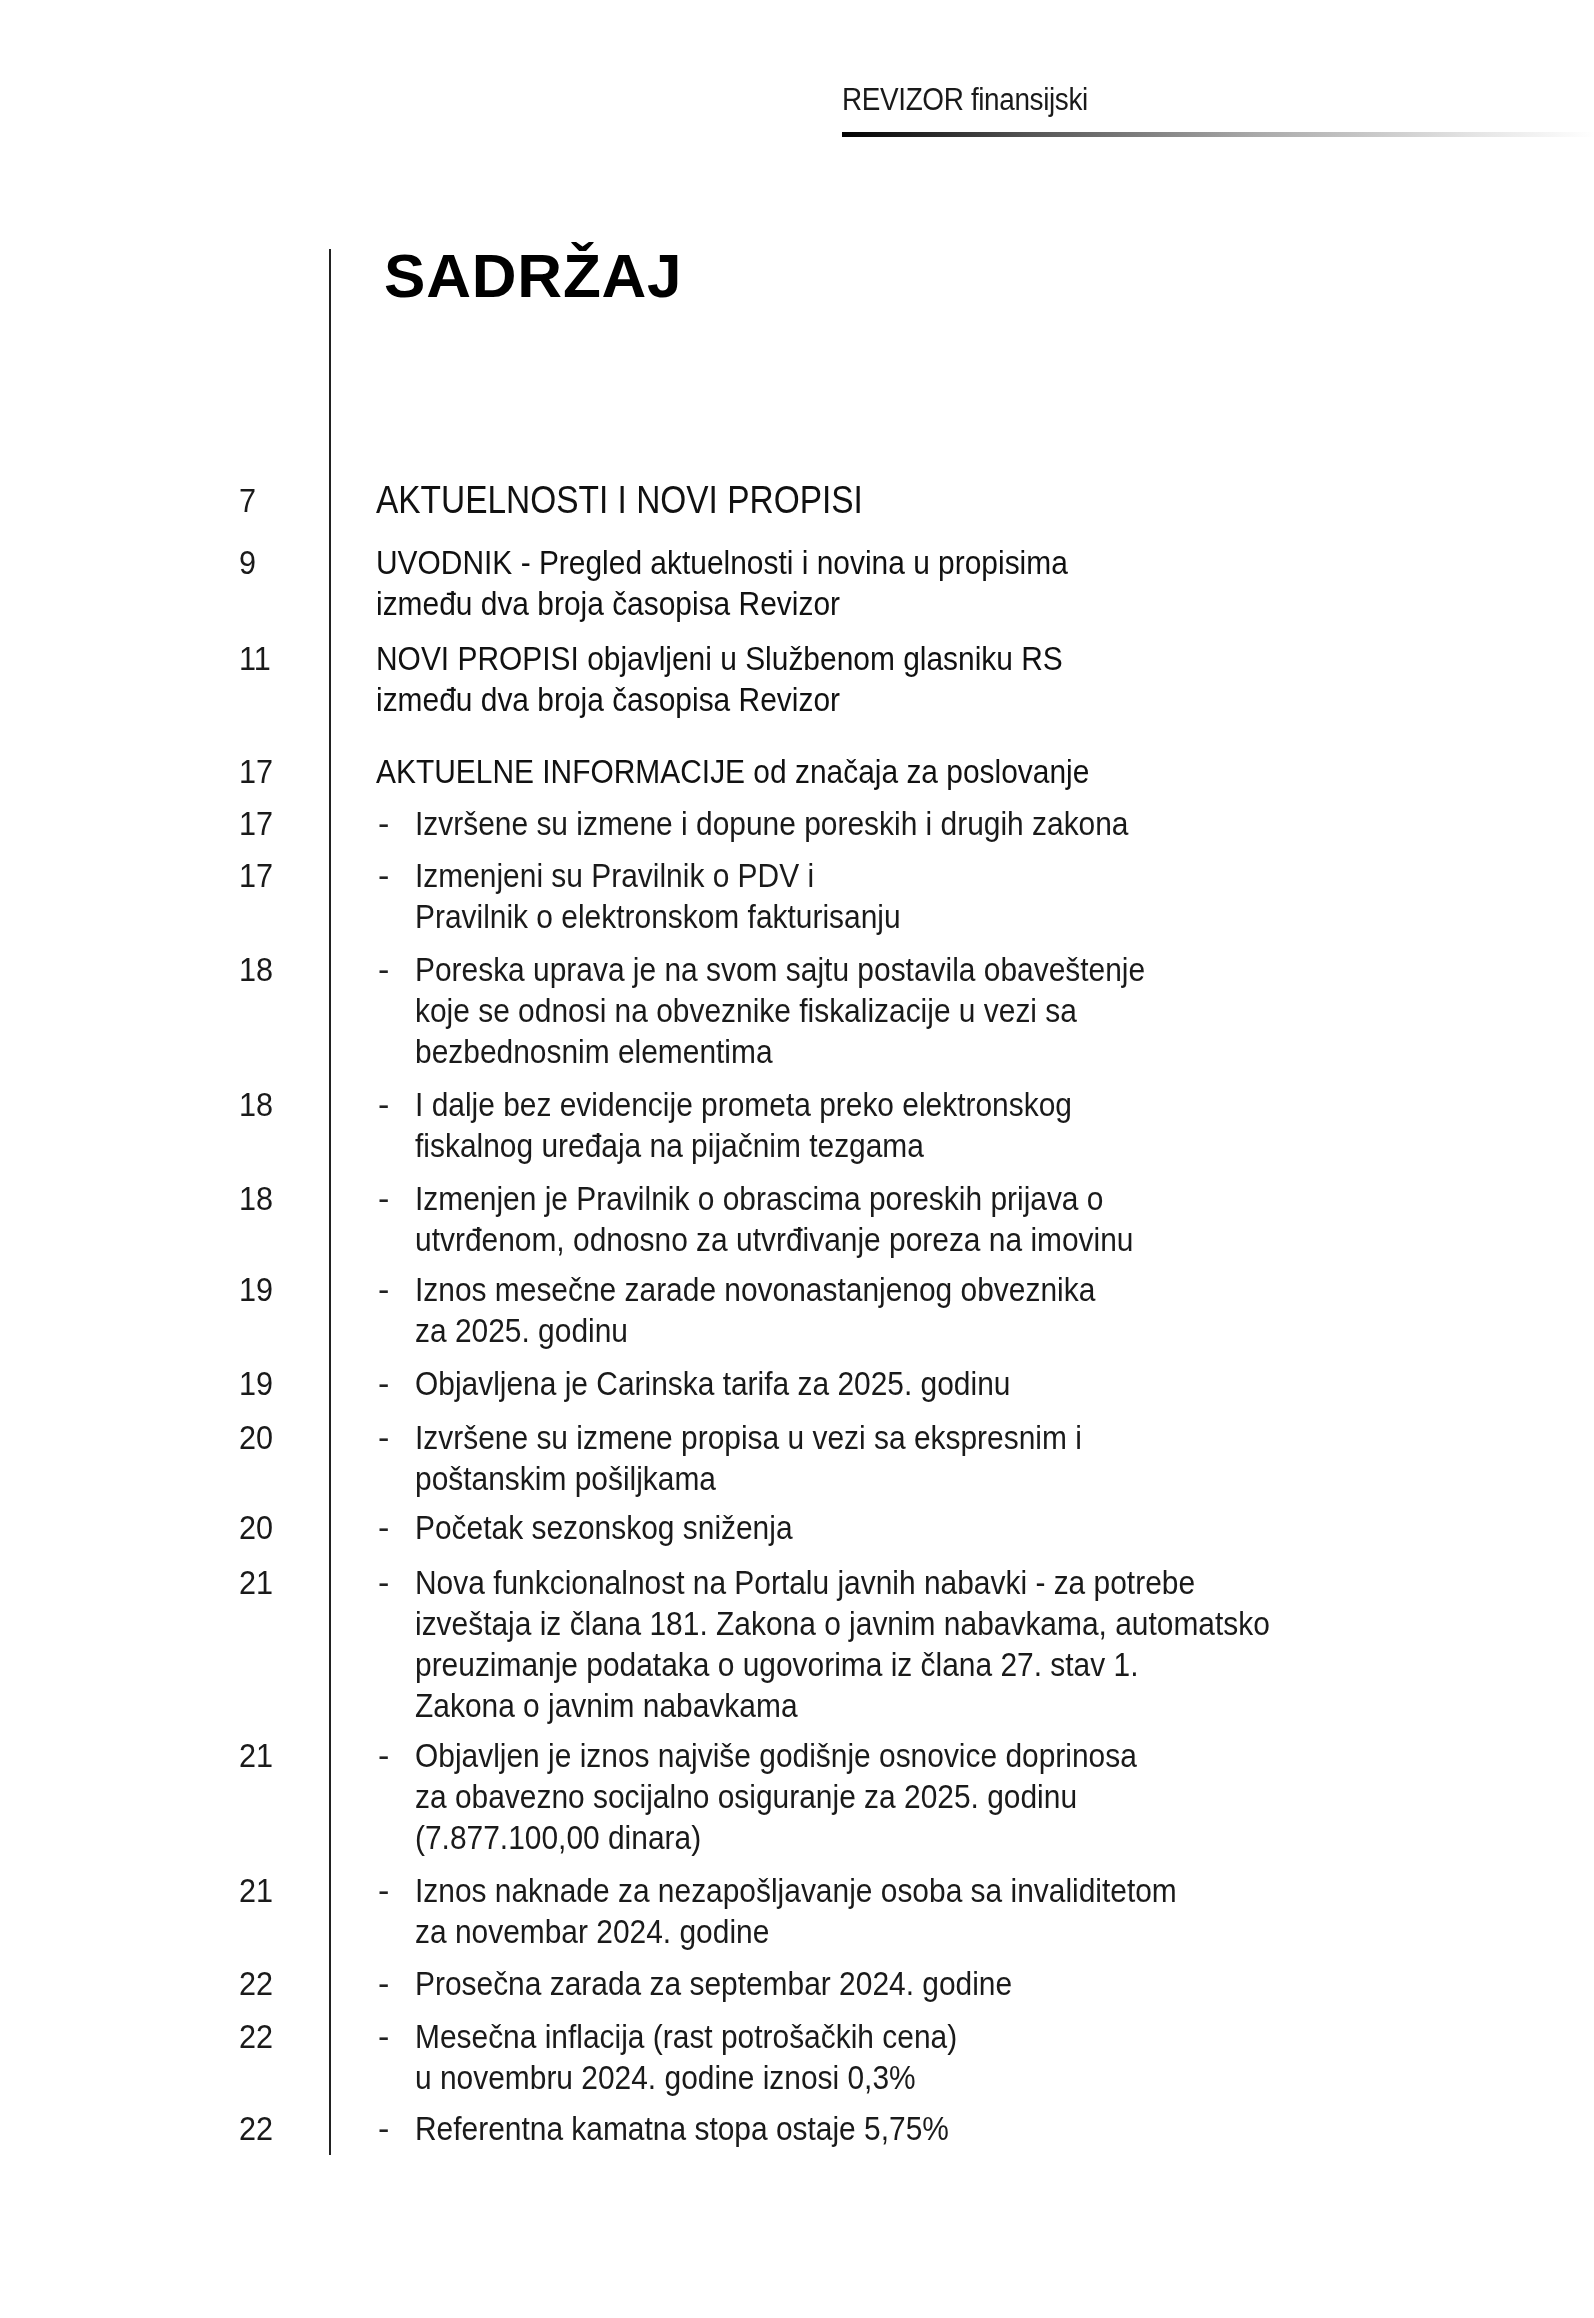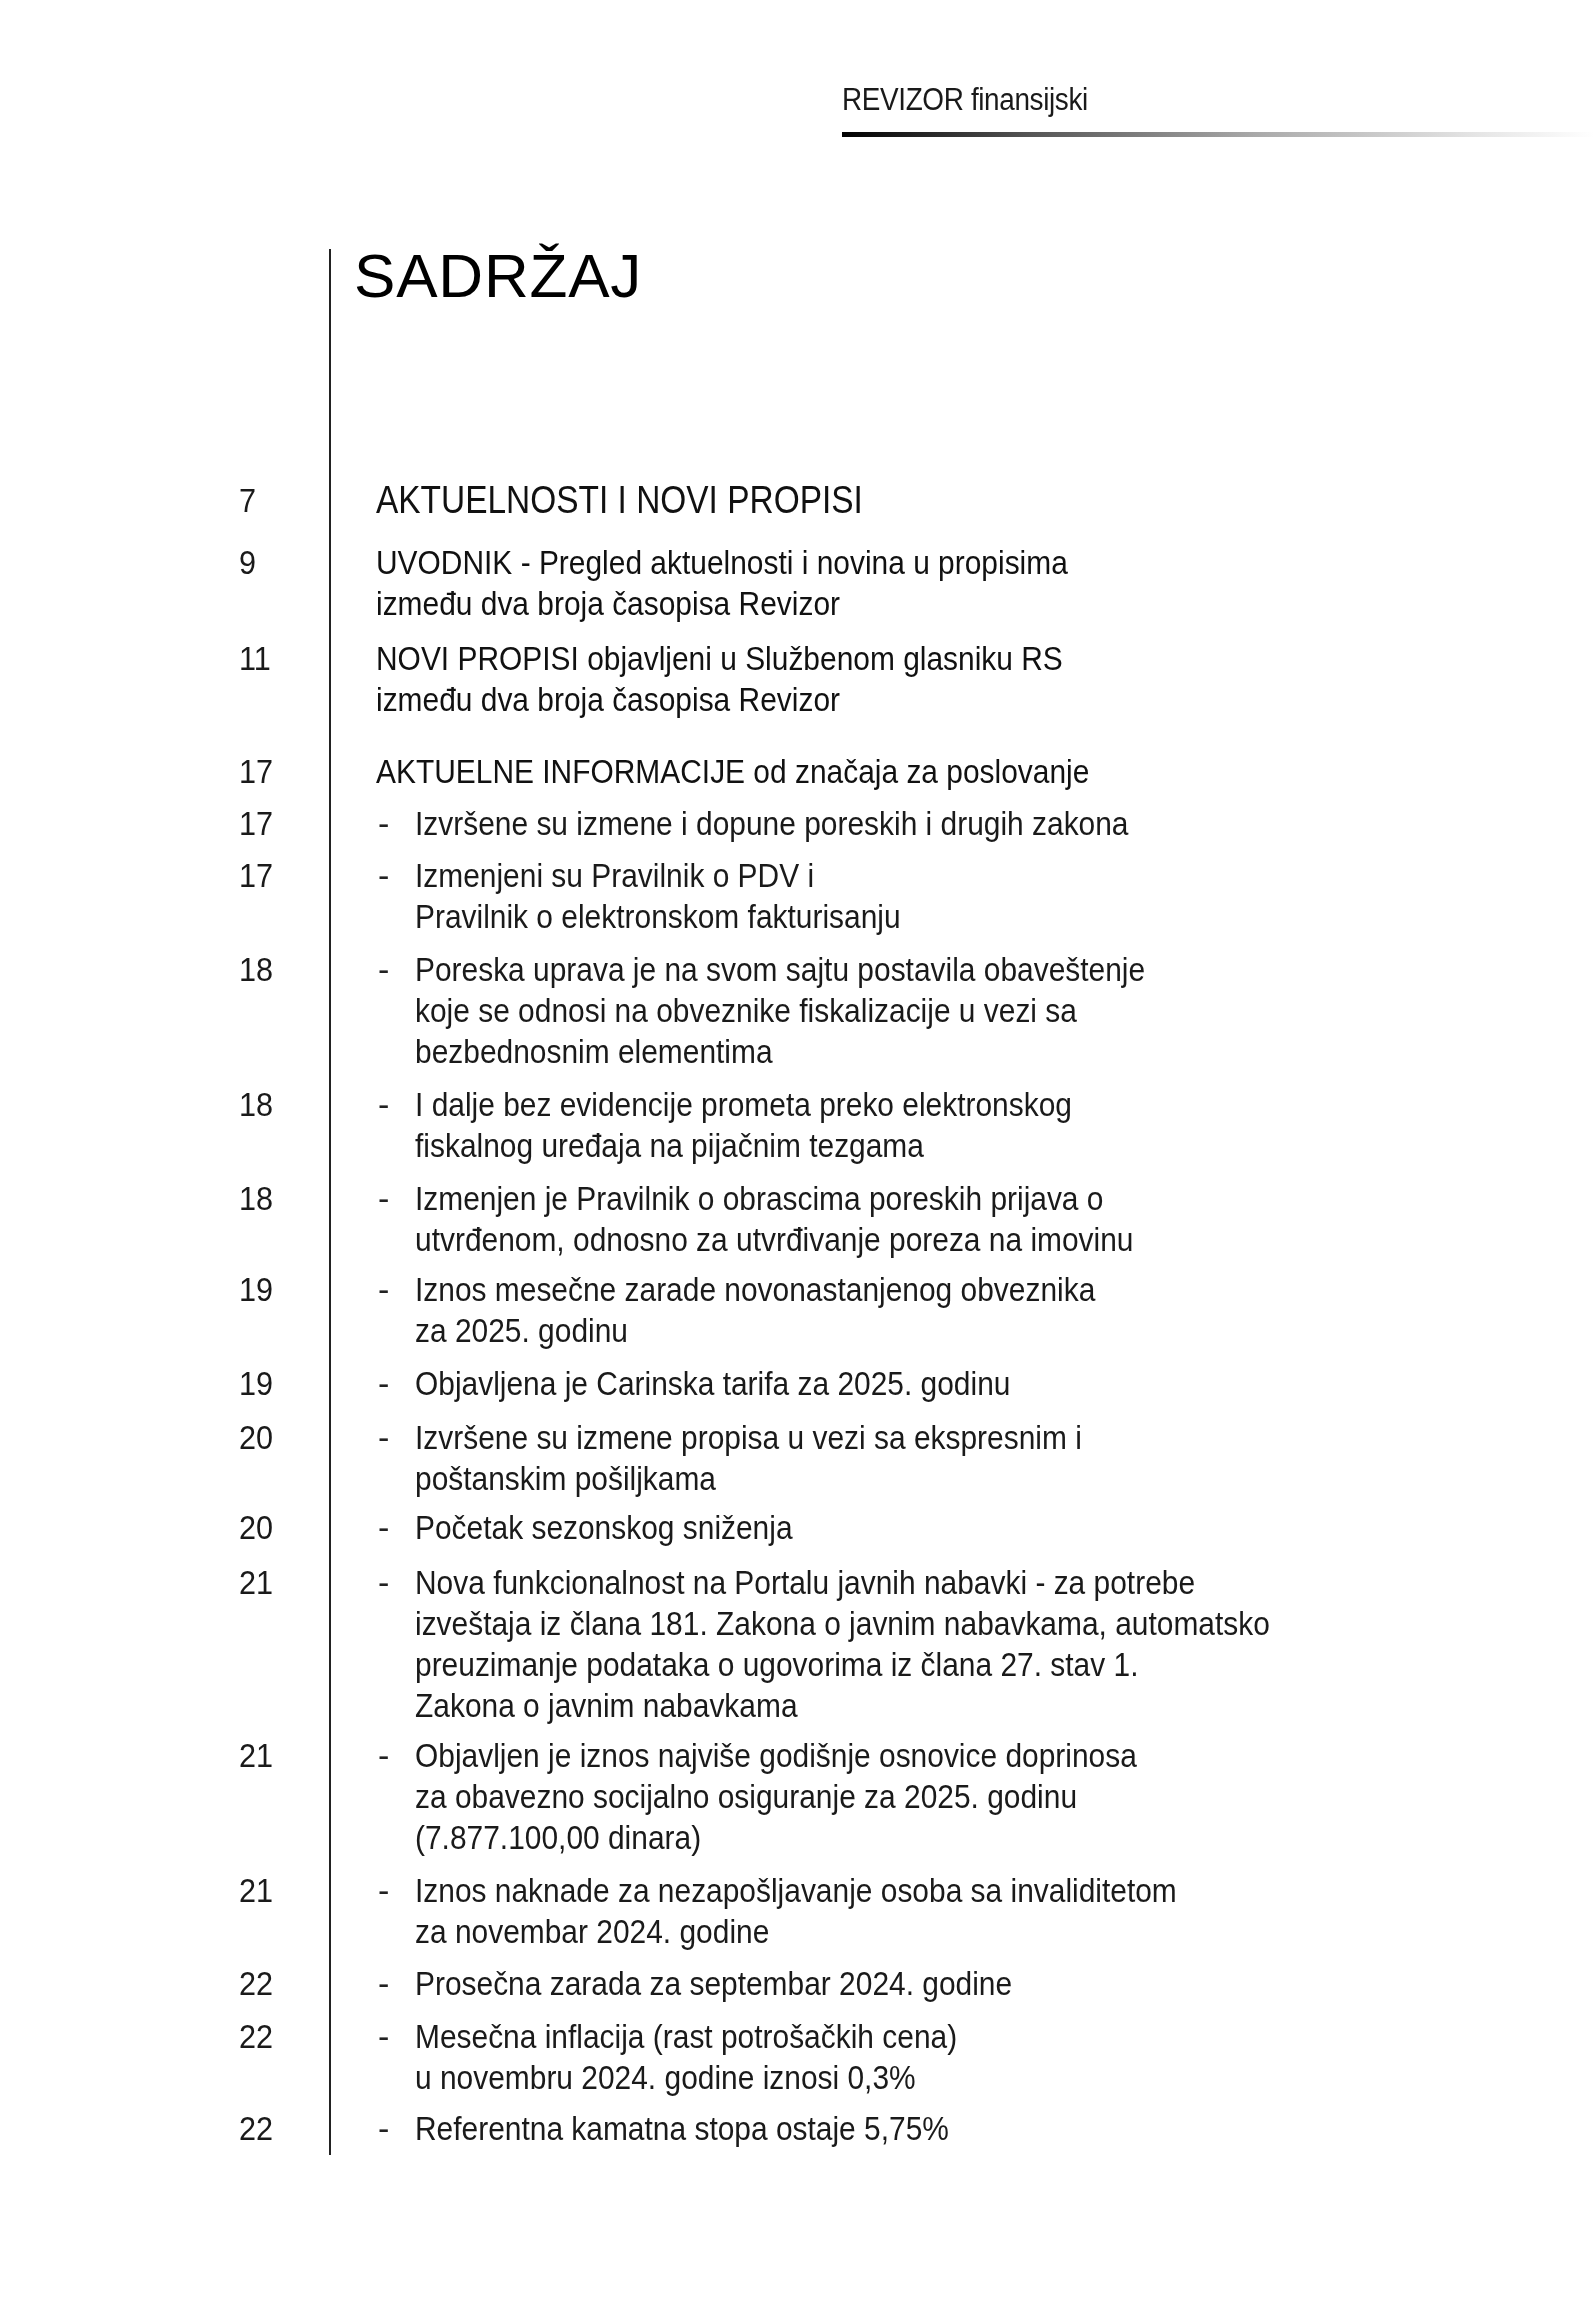--- a/index.html
+++ b/index.html
@@ -14,22 +14,22 @@
       transform: scaleX(0.9); transform-origin: left;
     }
     .head-rule {
       position: absolute; left: 842px; top: 132px; width: 752px; height: 4.9px;
       background: linear-gradient(to right, #000000 0%, #555555 25%, #a9a9a9 55%, #e6e6e6 85%, #ffffff 100%);
     }
     .divider {
       position: absolute; left: 329px; top: 249px; width: 1.6px; height: 1906px; background: #222222;
     }
     .title {
-      position: absolute; left: 354px; top: 240px;
-      font-size: 62px; font-weight: 400; color: #000; letter-spacing: 0.8px;
+      position: absolute; left: 384px; top: 240px;
+      font-size: 62px; font-weight: 700; color: #000; letter-spacing: 0.8px;
     }
     .toc-row { position: absolute; left: 0; width: 1594px; }
     .page-num {
       position: absolute; left: 239px; top: 0;
       font-size: 34px; line-height: 41px; color: #1a1a1a;
       transform: scaleX(0.9); transform-origin: left;
     }
     .entry {
       position: absolute; left: 376px; top: 0; width: 1063px;
       font-size: 34px; line-height: 41px; color: #111;

